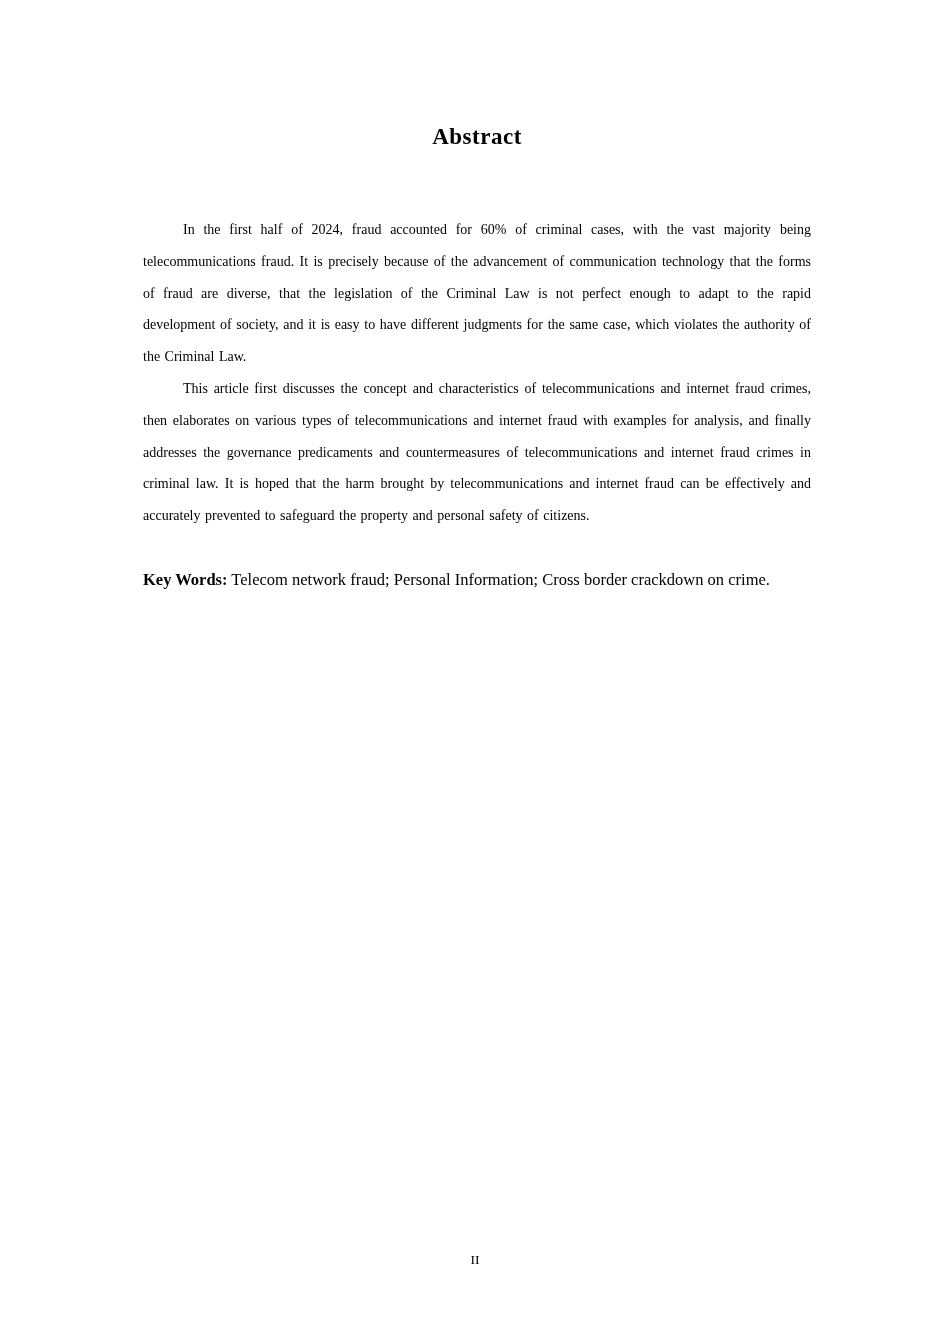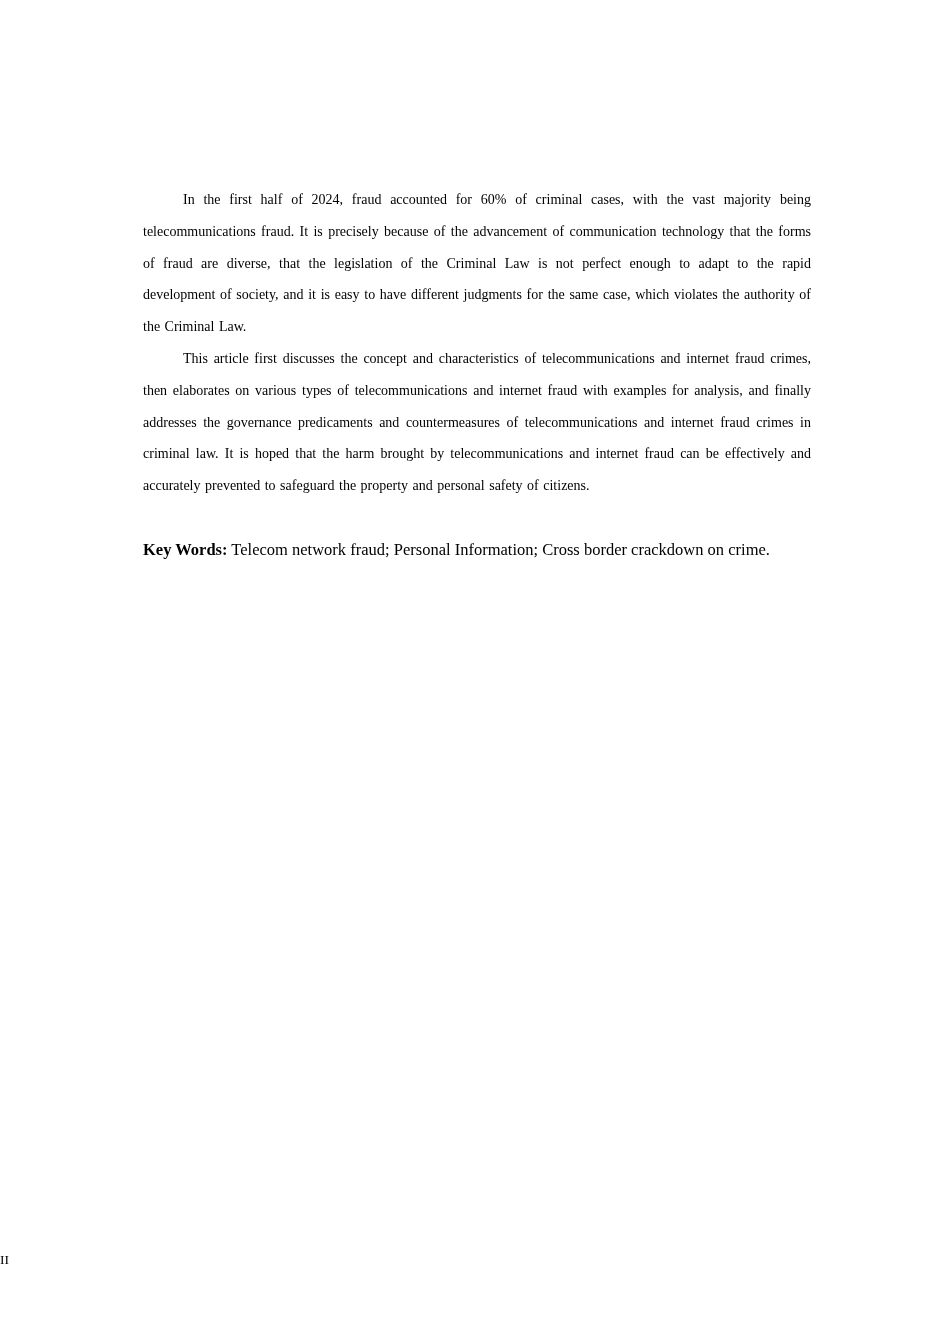--- a/index.html
+++ b/index.html
@@ -45,29 +45,30 @@
     text-indent: 0;
   }
   .kw-label {
     font-weight: bold;
   }
   .page-number {
     position: absolute;
     left: 0;
     right: 0;
     bottom: 76px;
-    text-align: left;
+    text-align: center;
     font-size: 13.5px;
     line-height: 16px;
   }
 </style>
 </head>
 <body>
 
 <div class="page">
+  <h1 class="title">Abstract</h1>
 
   <div class="body-text">
     <p class="para">In the first half of 2024, fraud accounted for 60% of criminal cases, with the vast majority being telecommunications fraud. It is precisely because of the advancement of communication technology that the forms of fraud are diverse, that the legislation of the Criminal Law is not perfect enough to adapt to the rapid development of society, and it is easy to have different judgments for the same case, which violates the authority of the Criminal Law.</p>
 
     <p class="para">This article first discusses the concept and characteristics of telecommunications and internet fraud crimes, then elaborates on various types of telecommunications and internet fraud with examples for analysis, and finally addresses the governance predicaments and countermeasures of telecommunications and internet fraud crimes in criminal law. It is hoped that the harm brought by telecommunications and internet fraud can be effectively and accurately prevented to safeguard the property and personal safety of citizens.</p>
 
     <p class="keywords"><span class="kw-label">Key Words:</span><span> Telecom network fraud; Personal Information; Cross border crackdown on crime.</span></p>
   </div>
 
   <div class="page-number">II</div>

